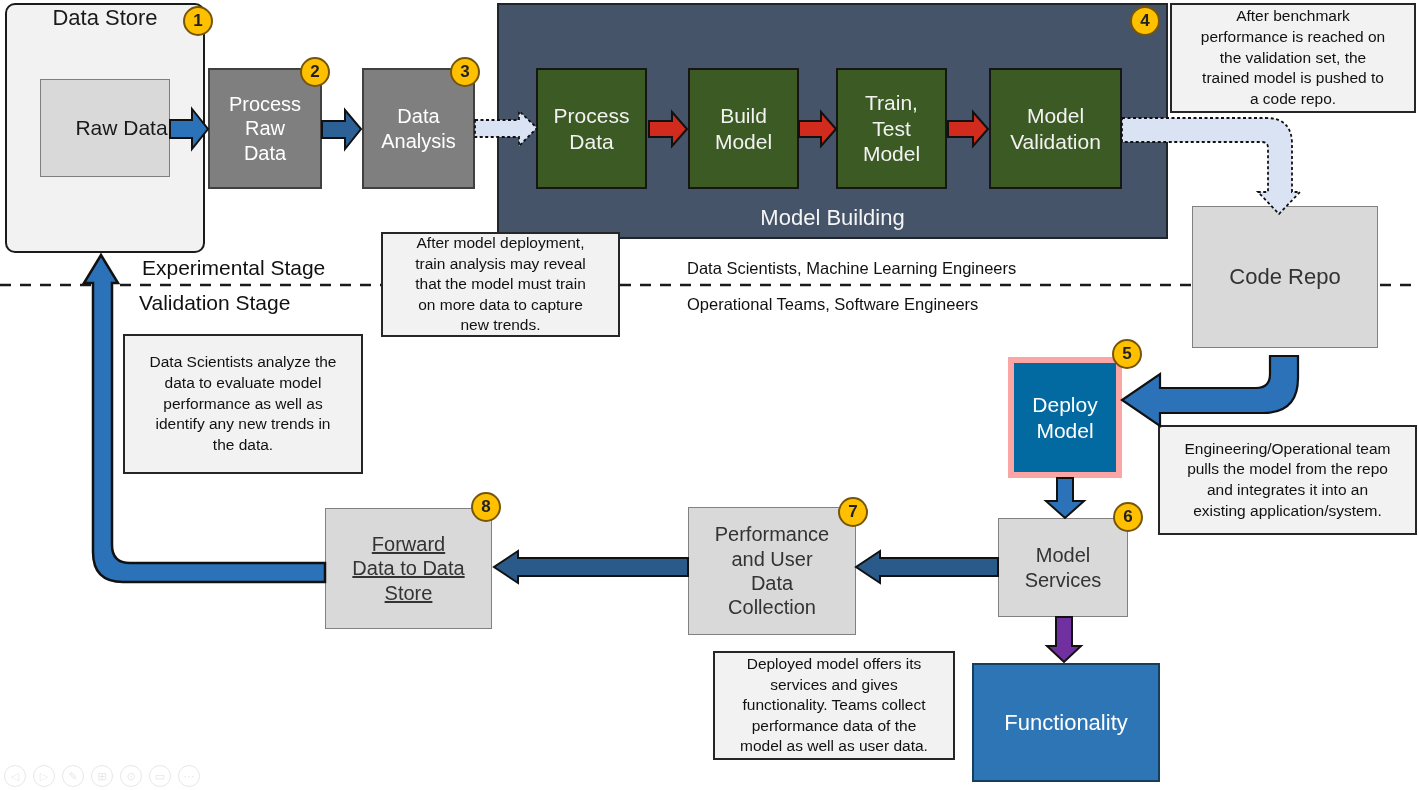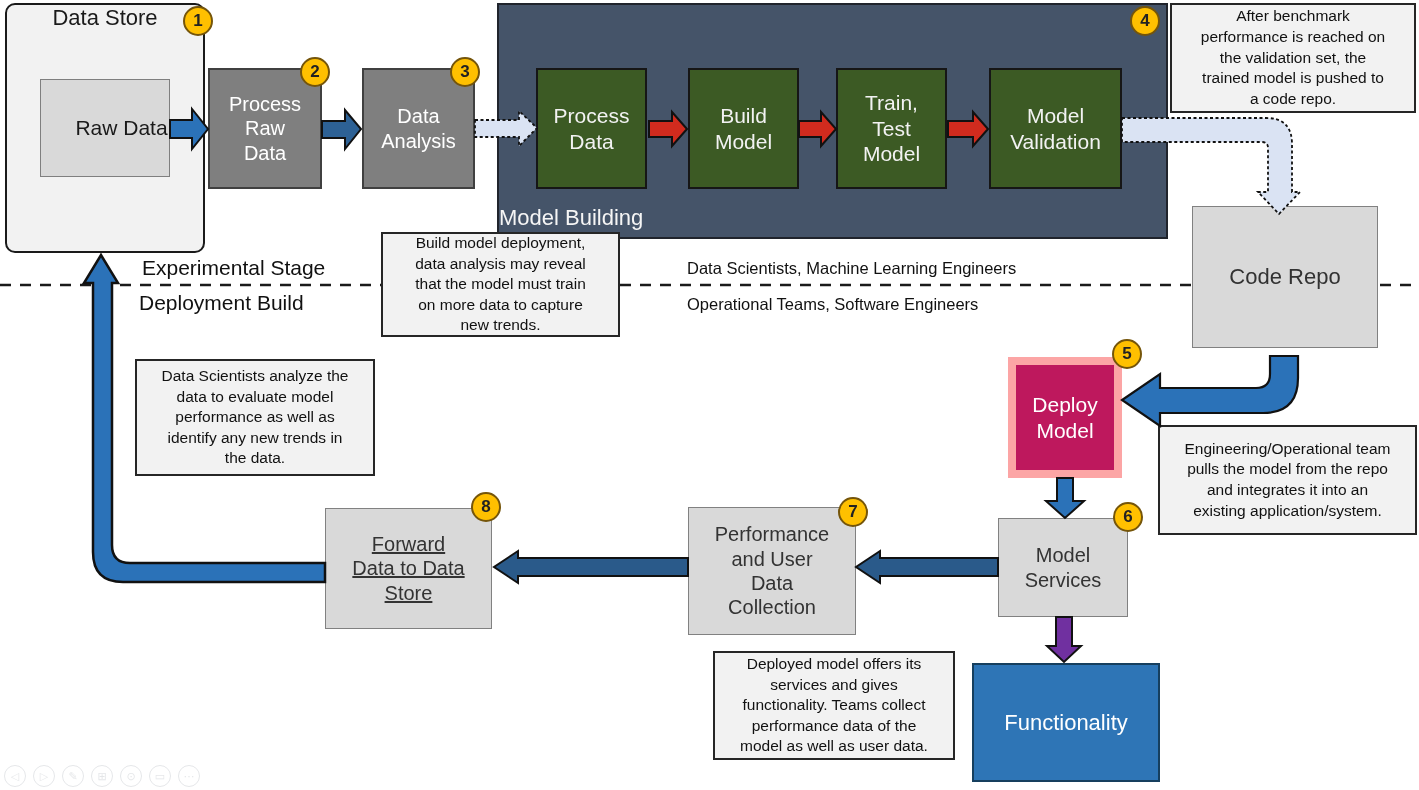--- a/index.html
+++ b/index.html
@@ -25,43 +25,43 @@
   #data-store{left:5px;top:3px;width:200px;height:250px;background:#f2f2f2;
               border:2.5px solid #1a1a1a;border-radius:10px;align-items:flex-start;}
   #data-store .title{font-size:22px;color:#1a1a1a;}
   #raw-data{left:40px;top:79px;width:130px;height:98px;background:#d9d9d9;
             border:1.5px solid #7f7f7f;font-size:21px;color:#1a1a1a;padding-left:33px;}
   .graybox{background:#7f7f7f;border:2px solid #404040;color:#fff;font-size:20px;}
   #process-raw-data{left:208px;top:68px;width:114px;height:121px;}
   #data-analysis{left:362px;top:68px;width:113px;height:121px;}
   #model-building{left:497px;top:3px;width:671px;height:236px;background:#455469;
                   border:2px solid #20242c;}
-  #model-building .panel-title{position:absolute;left:0;right:0;bottom:6px;text-align:left;
+  #model-building .panel-title{position:absolute;left:0;right:0;bottom:6px;text-align:center;
                   color:#f5f5f5;font-size:22px;}
   .greenbox{background:#3c5a24;border:2px solid #161616;color:#f2f2f2;font-size:21px;}
   #process-data{left:536px;top:68px;width:111px;height:121px;}
   #build-model{left:688px;top:68px;width:111px;height:121px;}
   #train-test-model{left:836px;top:68px;width:111px;height:121px;}
   #model-validation{left:989px;top:68px;width:133px;height:121px;}
 
   
   .lightbox{background:#d9d9d9;border:1.5px solid #818181;color:#333;font-size:20px;}
   #code-repo{left:1192px;top:206px;width:186px;height:142px;font-size:22px;}
-  #deploy-model{left:1008px;top:357px;width:114px;height:121px;background:#be185d;
-                border:8px solid #fca5a5;color:#fff;font-size:21px;}
+  #deploy-model{left:1008px;top:357px;width:114px;height:121px;background:#0369a1;
+                border:6px solid #fca5a5;color:#fff;font-size:21px;}
   #model-services{left:998px;top:518px;width:130px;height:99px;}
   #functionality{left:972px;top:663px;width:188px;height:119px;background:#2e75b6;
                  border:2px solid #163f5e;color:#fff;font-size:22px;}
   #performance-collection{left:688px;top:507px;width:168px;height:128px;}
   #forward-data{left:325px;top:508px;width:167px;height:121px;text-decoration:underline;}
 
   
   #note-benchmark{left:1170px;top:3px;width:246px;height:110px;}
   #note-retrain{left:381px;top:232px;width:239px;height:105px;}
-  #note-analyze{left:123px;top:359px;width:240px;height:117px;margin-left:12px;}
+  #note-analyze{left:123px;top:334px;width:240px;height:140px;}
   #note-engineering{left:1158px;top:425px;width:259px;height:110px;}
   #note-deployed{left:713px;top:651px;width:242px;height:109px;}
   #note-forward{left:288px;top:642px;width:240px;height:110px;}
 
   
   #lbl-experimental{left:142px;top:256px;}
   #lbl-deployment{left:139px;top:291px;}
   #lbl-roles-exp{left:687px;top:259px;}
   #lbl-roles-dep{left:687px;top:295px;}
 
@@ -142,27 +142,27 @@
 Data
 Collection</span>
   </div>
   <div class="box lightbox" id="forward-data">
     <span class="prewrap">Forward
 Data to Data
 Store</span>
   </div>
 
   <div class="note" id="note-benchmark">After benchmark performance is reached on the validation set, the trained model is pushed to a code repo.</div>
-  <div class="note" id="note-retrain">Build model deployment, data analysis may reveal that the model must train on more data to capture new trends.</div>
+  <div class="note" id="note-retrain">After model deployment, train analysis may reveal that the model must train on more data to capture new trends.</div>
   <div class="note" id="note-analyze">Data Scientists analyze the data to evaluate model performance as well as identify any new trends in the data.</div>
   <div class="note" id="note-engineering">Engineering/Operational team pulls the model from the repo and integrates it into an existing application/system.</div>
   <div class="note" id="note-deployed">Deployed model offers its services and gives functionality. Teams collect performance data of the model as well as user data.</div>
 
   <div class="stage-label" id="lbl-experimental">Experimental Stage</div>
-  <div class="stage-label" id="lbl-deployment">Deployment Build</div>
+  <div class="stage-label" id="lbl-deployment">Validation Stage</div>
   <div class="role-label" id="lbl-roles-exp">Data Scientists, Machine Learning Engineers</div>
   <div class="role-label" id="lbl-roles-dep">Operational Teams, Software Engineers</div>
 
   <svg id="svg-above" class="layer">
       <polygon points="170,120 192,120 192,109 208,129 192,149 192,138 170,138" fill="#2b72b8" stroke="#111" stroke-width="2" stroke-linejoin="miter"></polygon>
       <polygon points="322,121 345,121 345,110 361,129 345,149 345,138 322,138" fill="#2d6195" stroke="#111" stroke-width="2" stroke-linejoin="miter"></polygon>
       <polygon points="475,120 519,120 519,111 537,128 519,146 519,137 475,137" fill="#dae3f3" stroke="#111" stroke-width="1.8" stroke-linejoin="miter" stroke-dasharray="3 2.5"></polygon>
       <polygon points="649,121 672,121 672,112 687,129 672,146 672,137 649,137" fill="#d12b1e" stroke="#111" stroke-width="2" stroke-linejoin="miter"></polygon>
       <polygon points="799,121 821,121 821,112 836,129 821,146 821,137 799,137" fill="#d12b1e" stroke="#111" stroke-width="2" stroke-linejoin="miter"></polygon>
       <polygon points="948,121 973,121 973,112 988,129 973,146 973,137 948,137" fill="#d12b1e" stroke="#111" stroke-width="2" stroke-linejoin="miter"></polygon>

